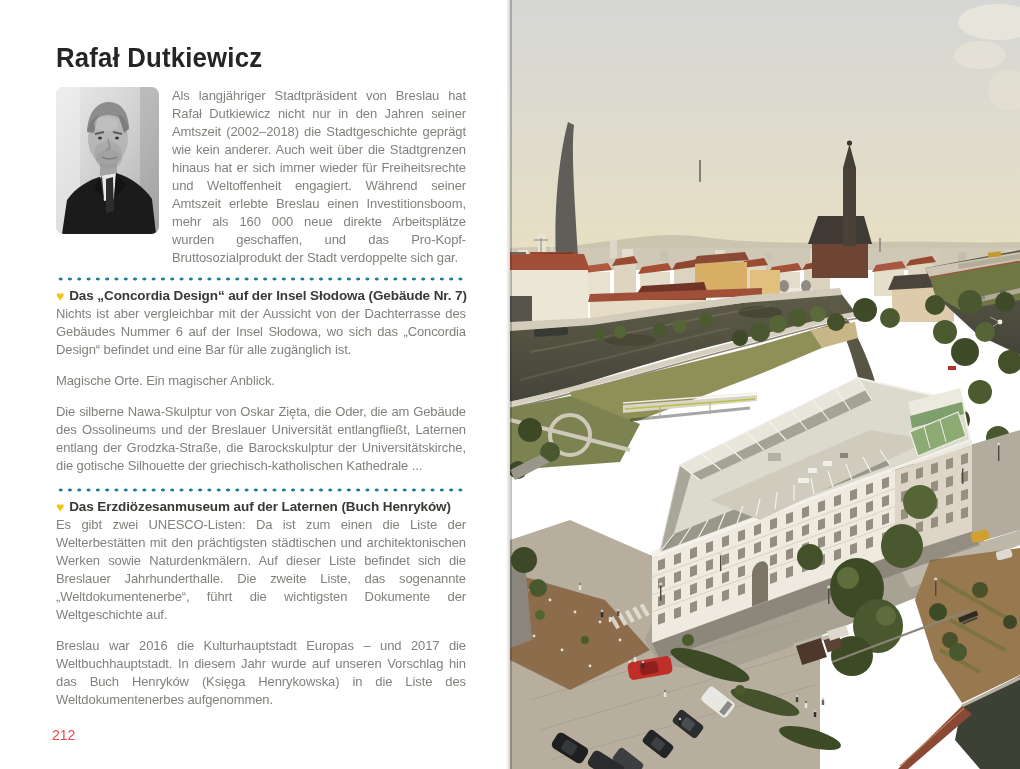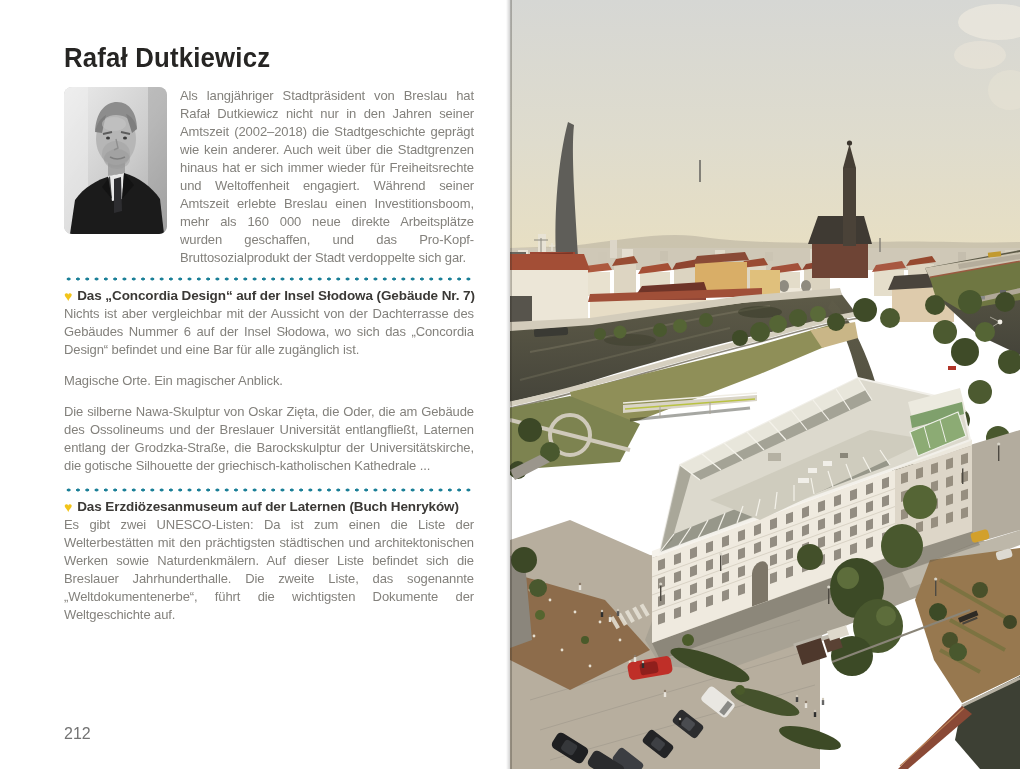--- a/index.html
+++ b/index.html
@@ -1,21 +1,21 @@
 <!DOCTYPE html>
 <html lang="de"><head>
 <meta charset="utf-8">
 <style>
   html,body{margin:0;padding:0;}
   body{
     width:1020px;height:769px;position:relative;overflow:hidden;
     background:#ffffff;font-family:"Liberation Sans",sans-serif;
   }
   .book-page{position:absolute;left:0;top:0;width:510px;height:769px;background:#fff;}
-  .content{position:absolute;left:64px;top:42px;width:410px;}
+  .content{position:absolute;left:56px;top:42px;width:410px;}
   .page-title{
     margin:0 0 13px 0;font-size:28px;font-weight:800;color:#262523;
     letter-spacing:.2px;transform:scaleX(.92);transform-origin:left center;white-space:nowrap;
   }
   .author-block{display:flex;gap:13px;margin-bottom:10px;}
   .portrait{width:103px;height:147px;border-radius:8px;overflow:hidden;flex:none;background:#cfcfcf;}
   .portrait svg{display:block;}
   .body{
     font-size:13px;line-height:18px;color:#83817c;text-align:justify;
     margin:0 0 13px 0;letter-spacing:-0.1px;hyphens:auto;
@@ -24,21 +24,21 @@
   .dotted{
     height:4px;margin:7px 0 6px 0;
     background-image:radial-gradient(circle 1.6px,#1a7f97 96%,rgba(0,0,0,0));
     background-size:9.3px 4px;background-position:0 50%;background-repeat:repeat-x;
   }
   .sec-heading{
     margin:0 0 2px 0;font-size:13.5px;font-weight:bold;color:#3b3936;
     white-space:nowrap;display:flex;align-items:baseline;gap:5px;letter-spacing:-0.1px;
   }
   .heart{color:#f2c41a;font-size:14px;transform:translateY(1px);}
-  .page-number{position:absolute;left:64px;bottom:26px;font-size:16px;color:#737373;}
+  .page-number{position:absolute;left:52px;bottom:26px;font-size:14px;color:#ef4444;}
   .photo{position:absolute;left:510px;top:0;width:510px;height:769px;}
   .photo svg{display:block;}
   .gutter{position:absolute;left:506px;top:0;width:6px;height:769px;
     background:linear-gradient(90deg,rgba(0,0,0,0) 0%,rgba(0,0,0,.18) 70%,rgba(60,55,45,.35) 100%);}
 </style>
 </head>
 <body>
 
 <div class="book-page">
   <div class="content">
@@ -98,20 +98,21 @@
     <p class="body">Magische Orte. Ein magischer Anblick.</p>
     <p class="body">Die silberne Nawa-Skulptur von Oskar Zięta, die Oder, die am Gebäude des Ossolineums und der Breslauer Universität entlangfließt, Laternen entlang der Grodzka-Straße, die Barockskulptur der Universitätskirche, die gotische Silhouette der griechisch-katholischen Kathedrale ...</p>
 
     <div class="dotted"></div>
 
     <h2 class="sec-heading">
         <span class="heart">♥</span>
         <span>Das Erzdiözesanmuseum auf der Laternen (Buch Henryków)</span>
       </h2>
     <p class="body">Es gibt zwei UNESCO-Listen: Da ist zum einen die Liste der Welterbestätten mit den prächtigsten städtischen und architektonischen Werken sowie Naturdenkmälern. Auf dieser Liste befindet sich die Breslauer Jahrhunderthalle. Die zweite Liste, das sogenannte „Weltdokumentenerbe“, führt die wichtigsten Dokumente der Weltgeschichte auf.</p>
+    <p class="body">Breslau war 2016 die Kulturhauptstadt Europas – und 2017 die Weltbuchhauptstadt. In diesem Jahr wurde auf unseren Vorschlag hin das Buch Henryków (Księga Henrykowska) in die Liste des Weltdokumentenerbes aufgenommen.</p>
 
   </div>
   <div class="page-number">212</div>
 </div>
 
 <div class="photo">
 <svg width="510" height="769" viewBox="0 0 510 769">
   <defs>
     <linearGradient id="sky" x1="0" y1="0" x2="0" y2="1">
       <stop offset="0" stop-color="#d6d7d4"></stop>

